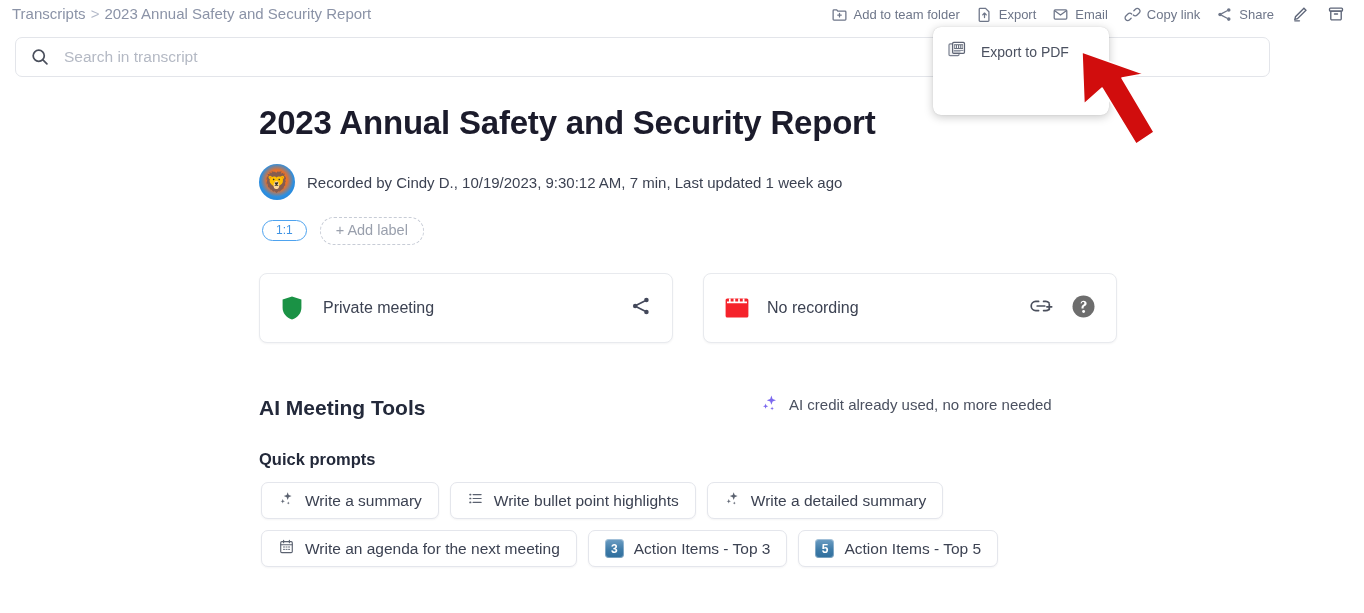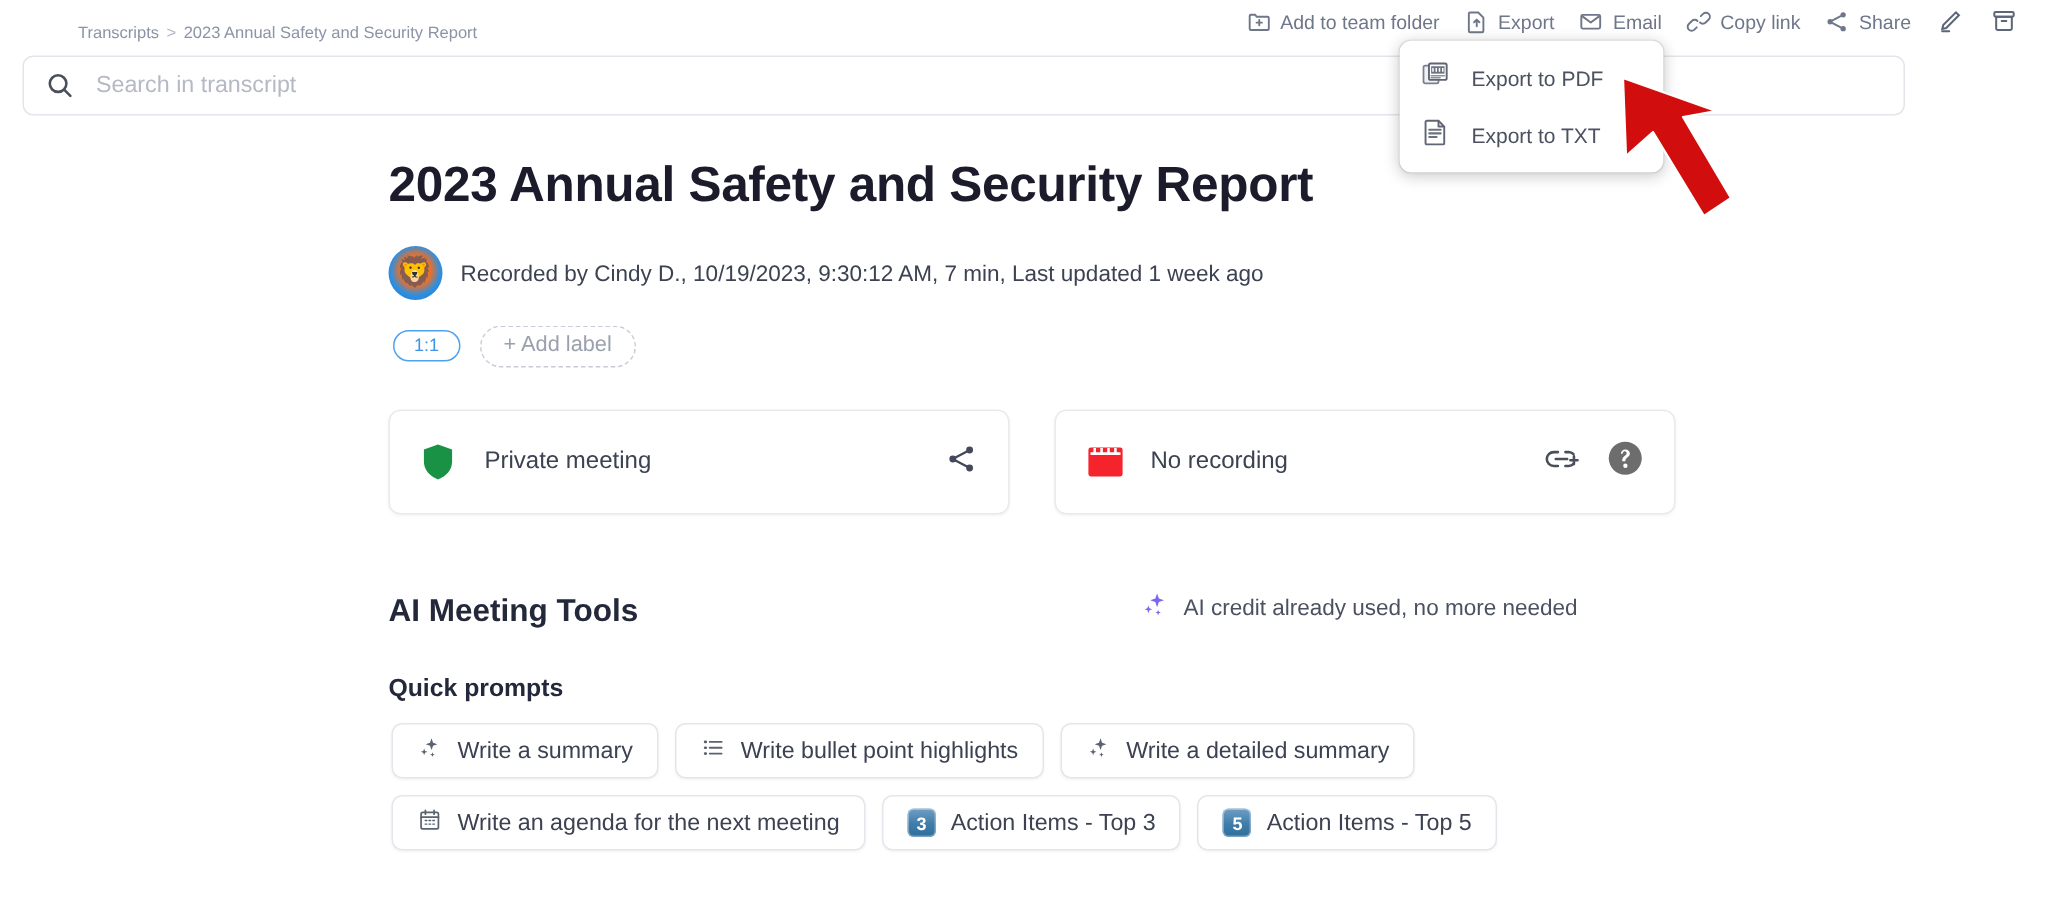--- a/index.html
+++ b/index.html
@@ -11,22 +11,22 @@
     overflow: hidden;
   }
   .page { position: relative; width: 1364px; height: 613px; background:#fff; }
 
   
   .topbar {
     position: absolute; top: 0; left: 0; width: 1364px; height: 28px;
     display: flex; align-items: center;
   }
   .breadcrumb {
-    position: absolute; left: 12px; top: 16px;
-    font-size: 11px; color: #8b93a7; white-space: nowrap; margin-left: 40px;
+    position: absolute; left: 12px; top: 5px;
+    font-size: 15px; color: #8b93a7; white-space: nowrap;
   }
   .breadcrumb .crumb-sep { margin: 0 5px; color: #b3b9c9; }
   .breadcrumb .crumb { color:#8b93a7; }
 
   .toolbar {
     position: absolute; right: 10px; top: 2px;
     display: flex; align-items: center; gap: 0px;
   }
   .tool {
     display: flex; align-items: center; gap: 6px;
@@ -250,30 +250,20 @@
         <svg width="20" height="20" viewBox="0 0 22 22" fill="none">
           <rect x="2.2" y="4.2" width="11" height="13" rx="1.2" fill="#f0f1f3" stroke="#7a8090" stroke-width="1.3"></rect>
           <rect x="6.2" y="2.6" width="13" height="12" rx="1.2" fill="#ffffff" stroke="#5f6575" stroke-width="1.4"></rect>
           <rect x="7.8" y="4.6" width="9.8" height="5.4" fill="#6b7280"></rect>
           <path d="M8.6 5.8h1.1v2.9H8.6zM11 5.8h1.1v2.9H11zM13.4 5.8h1.1v2.9h-1.1zM15.8 5.8h1.1v2.9h-1.1z" fill="#ffffff"></path>
           <path d="M7.8 11.6h9.8M7.8 13.1h6.6" stroke="#8b919f" stroke-width="1.1" stroke-linecap="round"></path>
         </svg>
       </span>
       <span class="dd-label">Export to PDF</span>
     </div>
-    <div class="dd-item">
-      <span>
-        <svg width="20" height="20" viewBox="0 0 22 22" fill="none">
-          <path d="M4.6 2.8h8.6l4.2 4.2v12.2a.9.9 0 0 1-.9.9H4.6a.9.9 0 0 1-.9-.9V3.7a.9.9 0 0 1 .9-.9z" fill="#ffffff" stroke="#5f6575" stroke-width="1.4"></path>
-          <path d="M13.2 2.8V7h4.2" stroke="#5f6575" stroke-width="1.4" stroke-linejoin="round"></path>
-          <path d="M6.4 9.4h8.4M6.4 12h8.4M6.4 14.6h5.4" stroke="#6b7280" stroke-width="1.5" stroke-linecap="round"></path>
-        </svg>
-      </span>
-      <span class="dd-label">Export to TXT</span>
-    </div>
   </div>
 
   <div class="content">
 
     <div class="doc-title">2023 Annual Safety and Security Report</div>
 
     <div class="meta-row">
       <div class="avatar">
         <span>🦁</span>
       </div>

